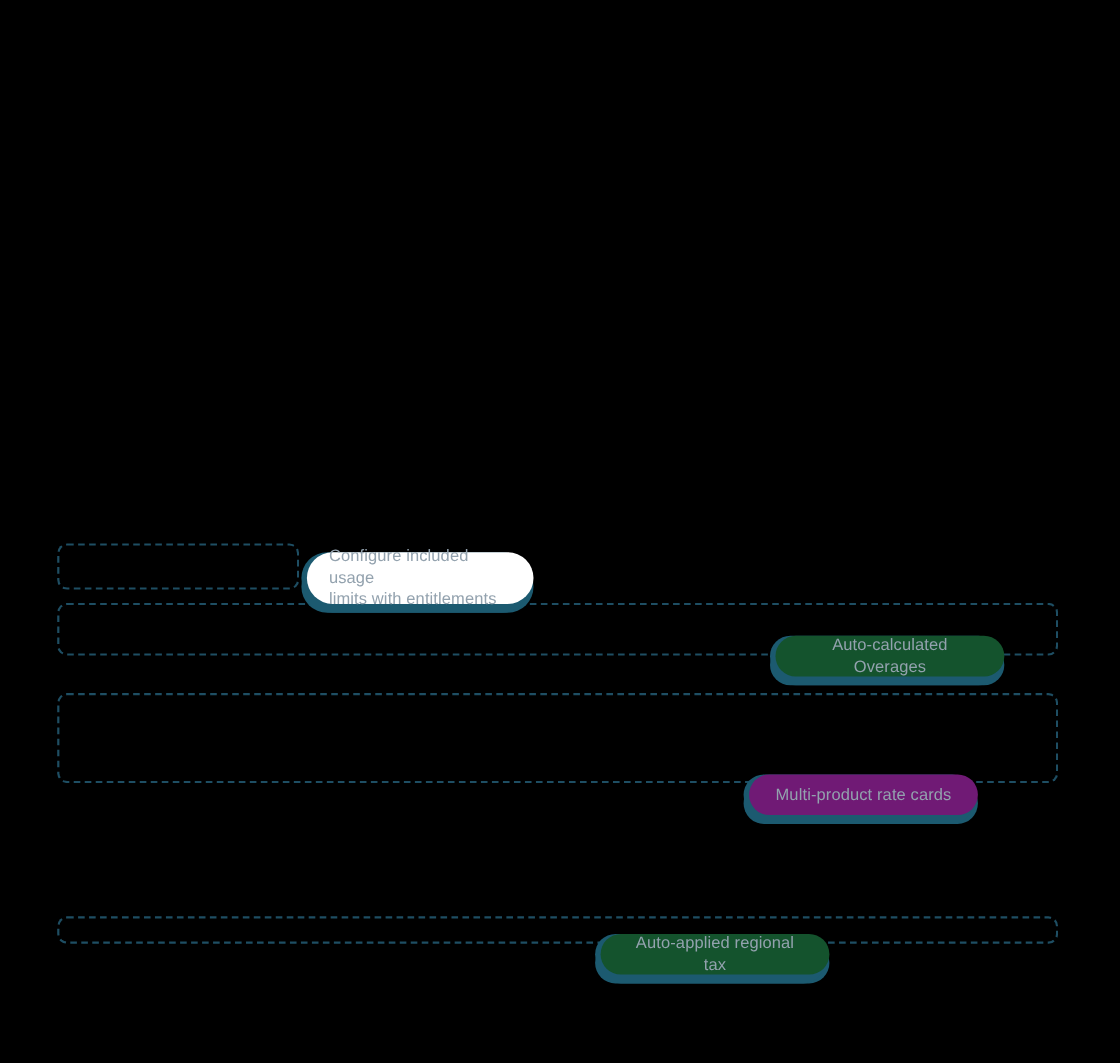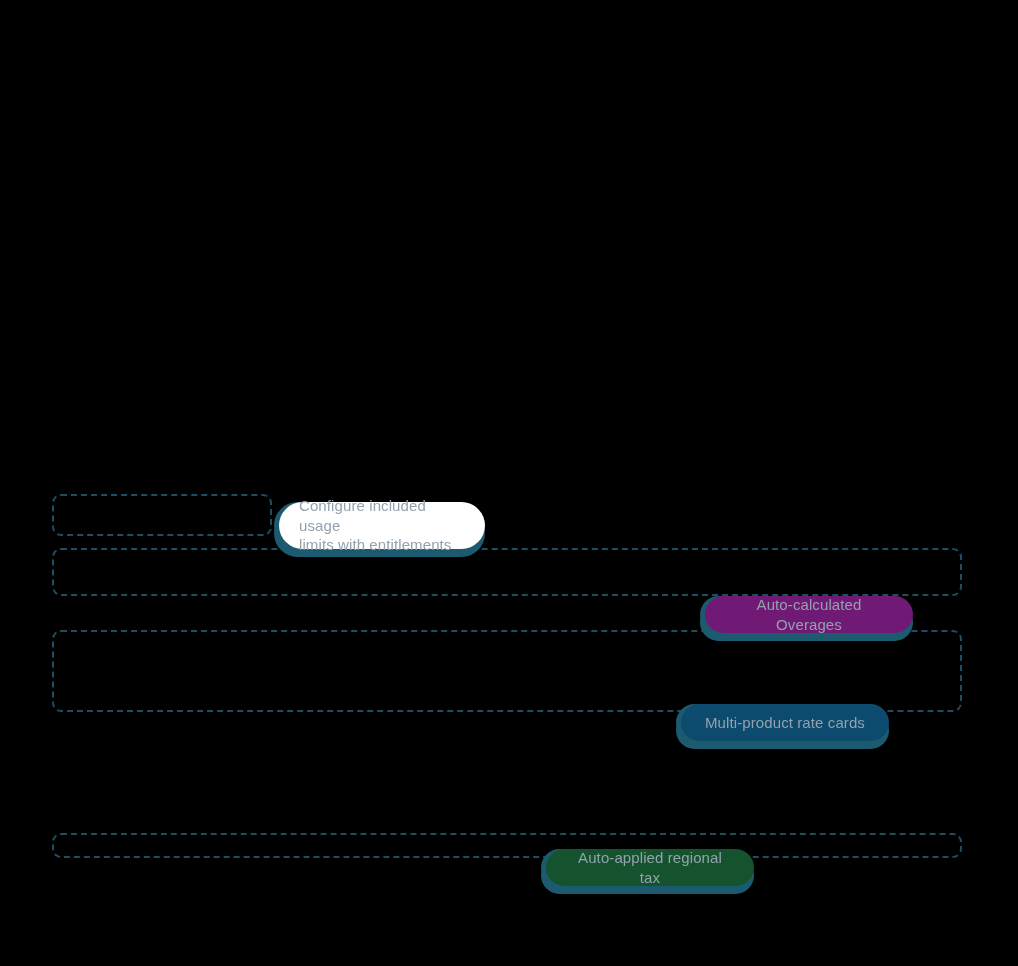--- a/index.html
+++ b/index.html
@@ -70,23 +70,23 @@
       <div class="skeleton-box" style="left: 52px; top: 494px; width: 220px; height: 42px; border-color: rgb(30, 78, 99);"></div>
       <div class="skeleton-box" style="left: 52px; top: 548px; width: 910px; height: 48px; border-color: rgb(30, 78, 99);"></div>
       <div class="skeleton-box" style="left: 52px; top: 630px; width: 910px; height: 82px; border-color: rgb(30, 78, 99);"></div>
       <div class="skeleton-box" style="left: 52px; top: 833px; width: 910px; height: 25px; border-color: rgb(30, 78, 99);"></div>
     </div>
   <div id="pill-layer">
       <div class="pill pill--multiline" style="left: 279px; top: 502px; width: 206px; height: 47px; background: rgb(255, 255, 255); box-shadow: rgb(28, 90, 112) -5px 8px 0px 0px, rgb(28, 90, 112) -5px 0px 0px 0px, rgb(28, 90, 112) 0px 8px 0px 0px;">
         <span class="pill-label" style="color: rgb(147, 162, 174);">Configure included usage
 limits with entitlements</span>
       </div>
-      <div class="pill" style="left: 705px; top: 596px; width: 208px; height: 37px; background: #701a75; box-shadow: rgb(28, 90, 112) -5px 8px 0px 0px, rgb(28, 90, 112) -5px 0px 0px 0px, rgb(28, 90, 112) 0px 8px 0px 0px;">
+      <div class="pill" style="left: 705px; top: 578px; width: 208px; height: 37px; background: #14532d; box-shadow: rgb(28, 90, 112) -5px 8px 0px 0px, rgb(28, 90, 112) -5px 0px 0px 0px, rgb(28, 90, 112) 0px 8px 0px 0px;">
         <span class="pill-label" style="color: rgb(147, 162, 174);">Auto-calculated Overages</span>
       </div>
-      <div class="pill" style="left: 681px; top: 704px; width: 208px; height: 37px; background: #0c4a6e; box-shadow: rgb(28, 90, 112) -5px 8px 0px 0px, rgb(28, 90, 112) -5px 0px 0px 0px, rgb(28, 90, 112) 0px 8px 0px 0px;">
+      <div class="pill" style="left: 681px; top: 704px; width: 208px; height: 37px; background: #701a75; box-shadow: rgb(28, 90, 112) -5px 8px 0px 0px, rgb(28, 90, 112) -5px 0px 0px 0px, rgb(28, 90, 112) 0px 8px 0px 0px;">
         <span class="pill-label" style="color: rgb(147, 162, 174);">Multi-product rate cards</span>
       </div>
       <div class="pill" style="left: 546px; top: 849px; width: 208px; height: 37px; background: #14532d; box-shadow: rgb(28, 90, 112) -5px 8px 0px 0px, rgb(28, 90, 112) -5px 0px 0px 0px, rgb(28, 90, 112) 0px 8px 0px 0px;">
         <span class="pill-label" style="color: rgb(147, 162, 174);">Auto-applied regional tax</span>
       </div>
     </div>
 </div>
 
 </body></html>

